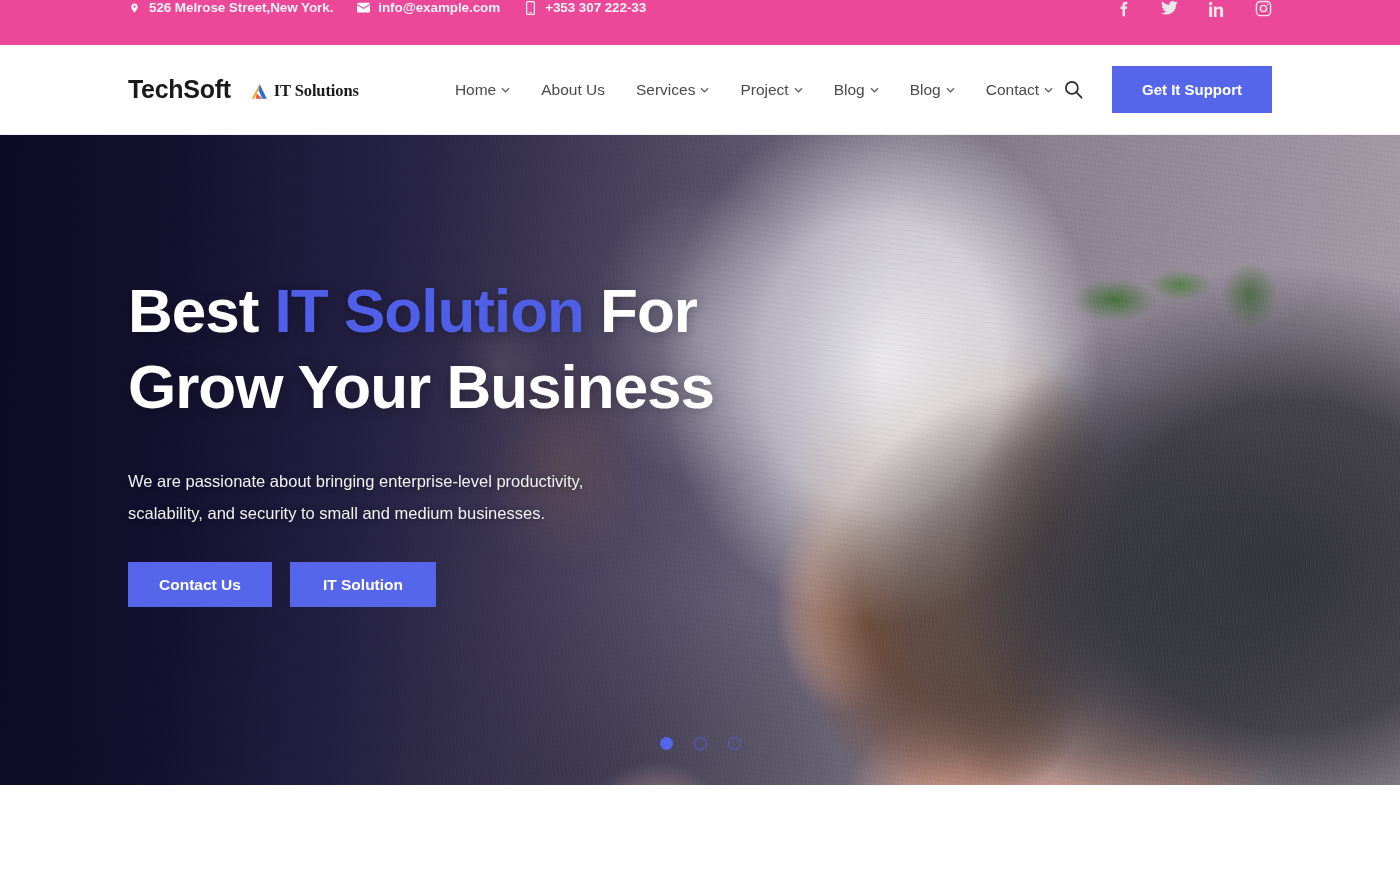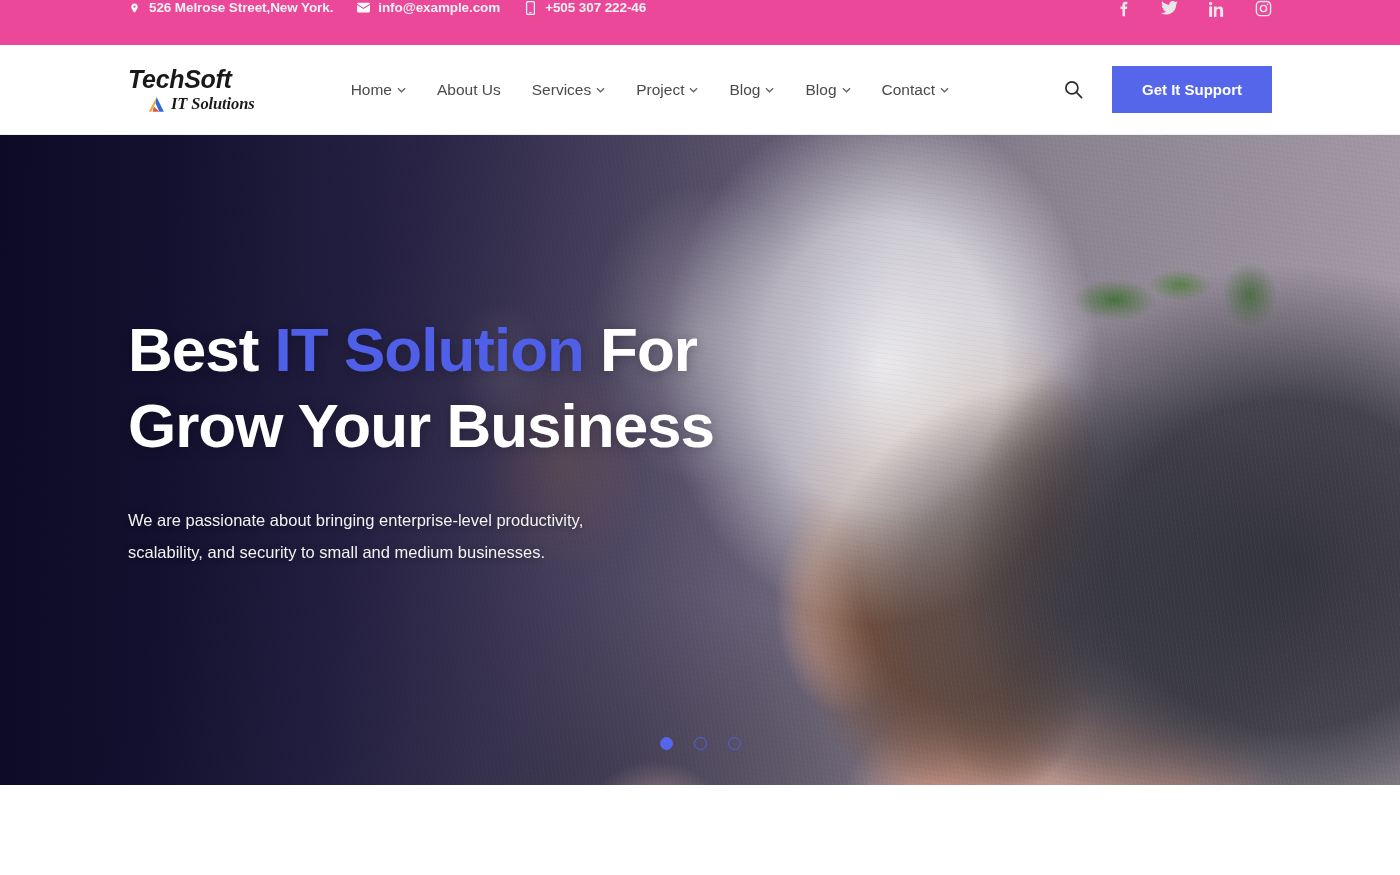--- a/index.html
+++ b/index.html
@@ -37,21 +37,21 @@
 
   
   .header {
     height: 90px;
     background: #ffffff;
     display: flex; align-items: center;
     padding: 0 128px 0 128px;
     border-bottom: 1px solid #efefef;
     position: relative;
   }
-  .logo { display: flex; flex-direction: column; line-height: 1; font-style: italic; }
+  .logo { display: flex; flex-direction: row; line-height: 1; }
   .logo-top {
     font-size: 25px; font-weight: bold; color: #191919;
     letter-spacing: -0.3px;
   }
   .logo-bot {
     display: flex; align-items: center; gap: 5px;
     margin-top: 4px; padding-left: 20px;
   }
   .logo-mark { width: 18px; height: 17px; display:block; }
   .logo-sub {
@@ -211,21 +211,21 @@
       <span>info@example.com</span>
     </div>
 
     <div class="tb-item">
       <span class="tb-ico">
         <svg viewBox="0 0 14 22" width="9" height="14" fill="#ffffff">
             <rect x="0.9" y="0.9" width="12.2" height="20.2" rx="2" fill="none" stroke="#ffffff" stroke-width="1.8"></rect>
             <rect x="5" y="17.3" width="4" height="1.5" rx=".7"></rect>
           </svg>
       </span>
-      <span>+505 307 222-46</span>
+      <span>+353 307 222-33</span>
     </div>
 
   </div>
 
   <div class="topbar-right">
     <a class="soc">
       <svg viewBox="0 0 24 24" width="16" height="16" fill="currentColor">
           <path d="M15.1 8.3V6.1c0-.9.2-1.4 1.6-1.4h1.8V1.2c-.9-.1-1.8-.1-2.7-.1-2.7 0-4.6 1.7-4.6 4.7v2.5H8.3V12h2.9v10.9h3.9V12h2.9l.4-3.7h-3.3z"></path>
         </svg>
     </a>
@@ -320,20 +320,24 @@
   <div class="photo"></div>
   <div class="photo-grain"></div>
   <div class="hero-overlay"></div>
 
   <div class="hero-content">
     <h1 class="hero-h1">
       <span>Best </span><span class="accent">IT Solution</span><span> For</span><br>
       <span>Grow Your Business</span>
     </h1>
     <p class="hero-p">We are passionate about bringing enterprise-level productivity, scalability, and security to small and medium businesses.</p>
+    <div class="hero-btns">
+      <button class="hero-btn b1">Contact Us</button>
+      <button class="hero-btn b2">IT Solution</button>
+    </div>
   </div>
 
   <div class="dots">
     <span class="dot active"></span>
     <span class="dot"></span>
     <span class="dot"></span>
   </div>
 </div>
 
 <div class="below"></div>

